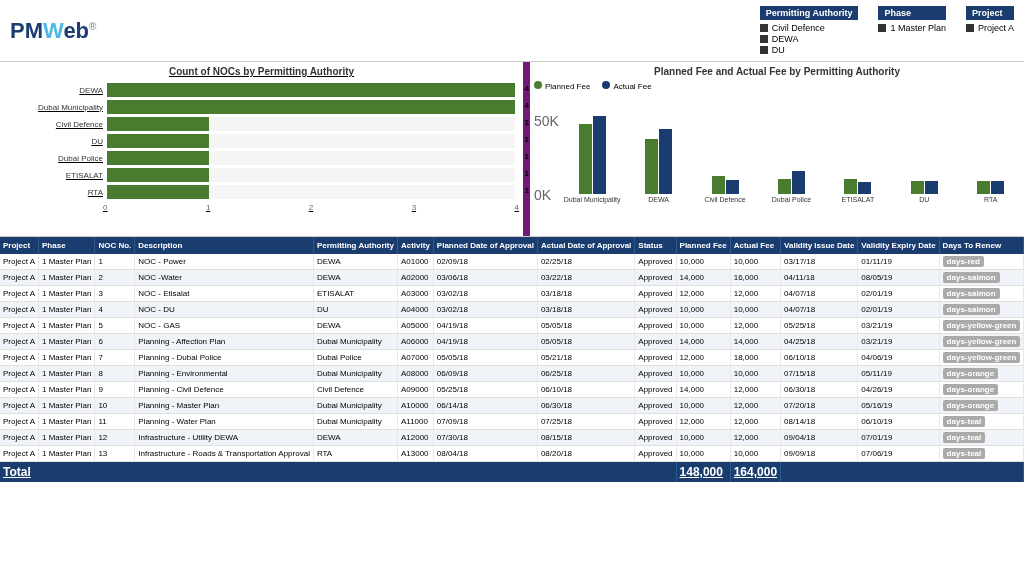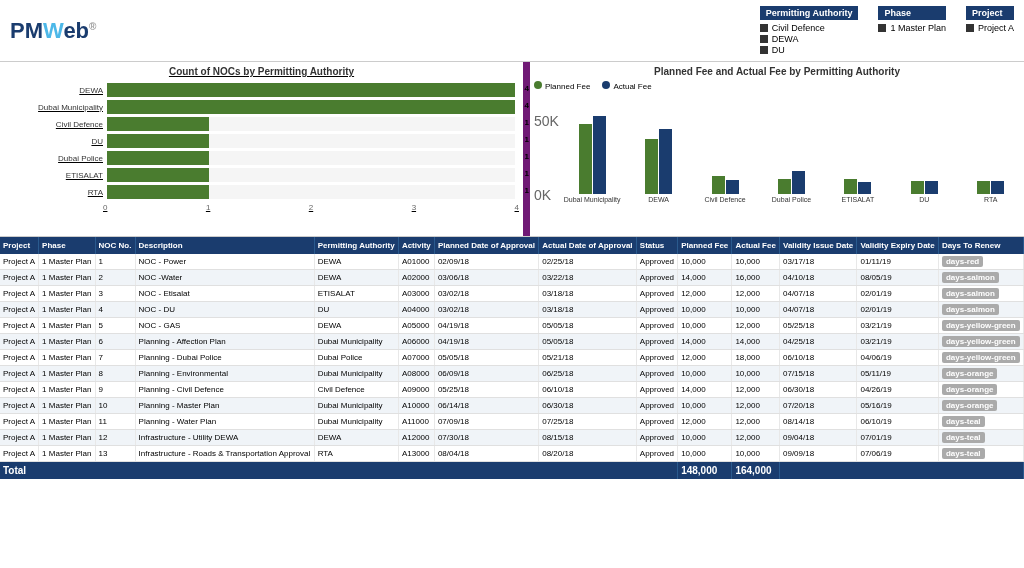--- a/index.html
+++ b/index.html
@@ -40,21 +40,21 @@
 
     
     .table-section { overflow-y: auto; height: 331px; }
     table { width: 100%; border-collapse: collapse; }
     thead tr { background: #1a3c6e; color: #fff; }
     thead th { padding: 4px 3px; font-size: 8px; font-weight: bold; text-align: left; border-right: 1px solid #2a5a8e; white-space: nowrap; }
     tbody tr { background: #fff; }
     tbody tr:nth-child(even) { background: #f0f4f8; }
     tbody td { padding: 2px 3px; font-size: 8px; border-bottom: 1px solid #e0e0e0; border-right: 1px solid #e8e8e8; white-space: nowrap; }
     tfoot tr { background: #1a3c6e; color: #fff; }
-    tfoot td { padding: 3px; font-size: 10px; font-weight: bold; border-right: 1px solid #2a5a8e; }
+    tfoot td { padding: 3px; font-size: 12px; font-weight: bold; border-right: 1px solid #2a5a8e; text-decoration: underline; }
   </style>
 </head>
 <body>
 
 <div class="header">
   <div class="logo-area">
     <span class="logo-text">
       <span class="logo-pm">PM</span><span style="color:#4db8e8;font-weight:bold;">W</span><span class="logo-web">eb</span><span class="logo-reg">®</span>
     </span>
   </div>
@@ -271,21 +271,21 @@
           <td>1 Master Plan</td>
           <td>2</td>
           <td>NOC -Water</td>
           <td>DEWA</td>
           <td>A02000</td>
           <td>03/06/18</td>
           <td>03/22/18</td>
           <td>Approved</td>
           <td>14,000</td>
           <td>16,000</td>
-          <td>04/10/18</td>
+          <td>04/11/18</td>
           <td>08/05/19</td>
           <td><span style="background:#aaa;color:#fff;font-weight:bold;padding:1px 4px;border-radius:2px;display:inline-block;">days-salmon</span></td>
         </tr>
         <tr>
           <td>Project A</td>
           <td>1 Master Plan</td>
           <td>3</td>
           <td>NOC - Etisalat</td>
           <td>ETISALAT</td>
           <td>A03000</td>

